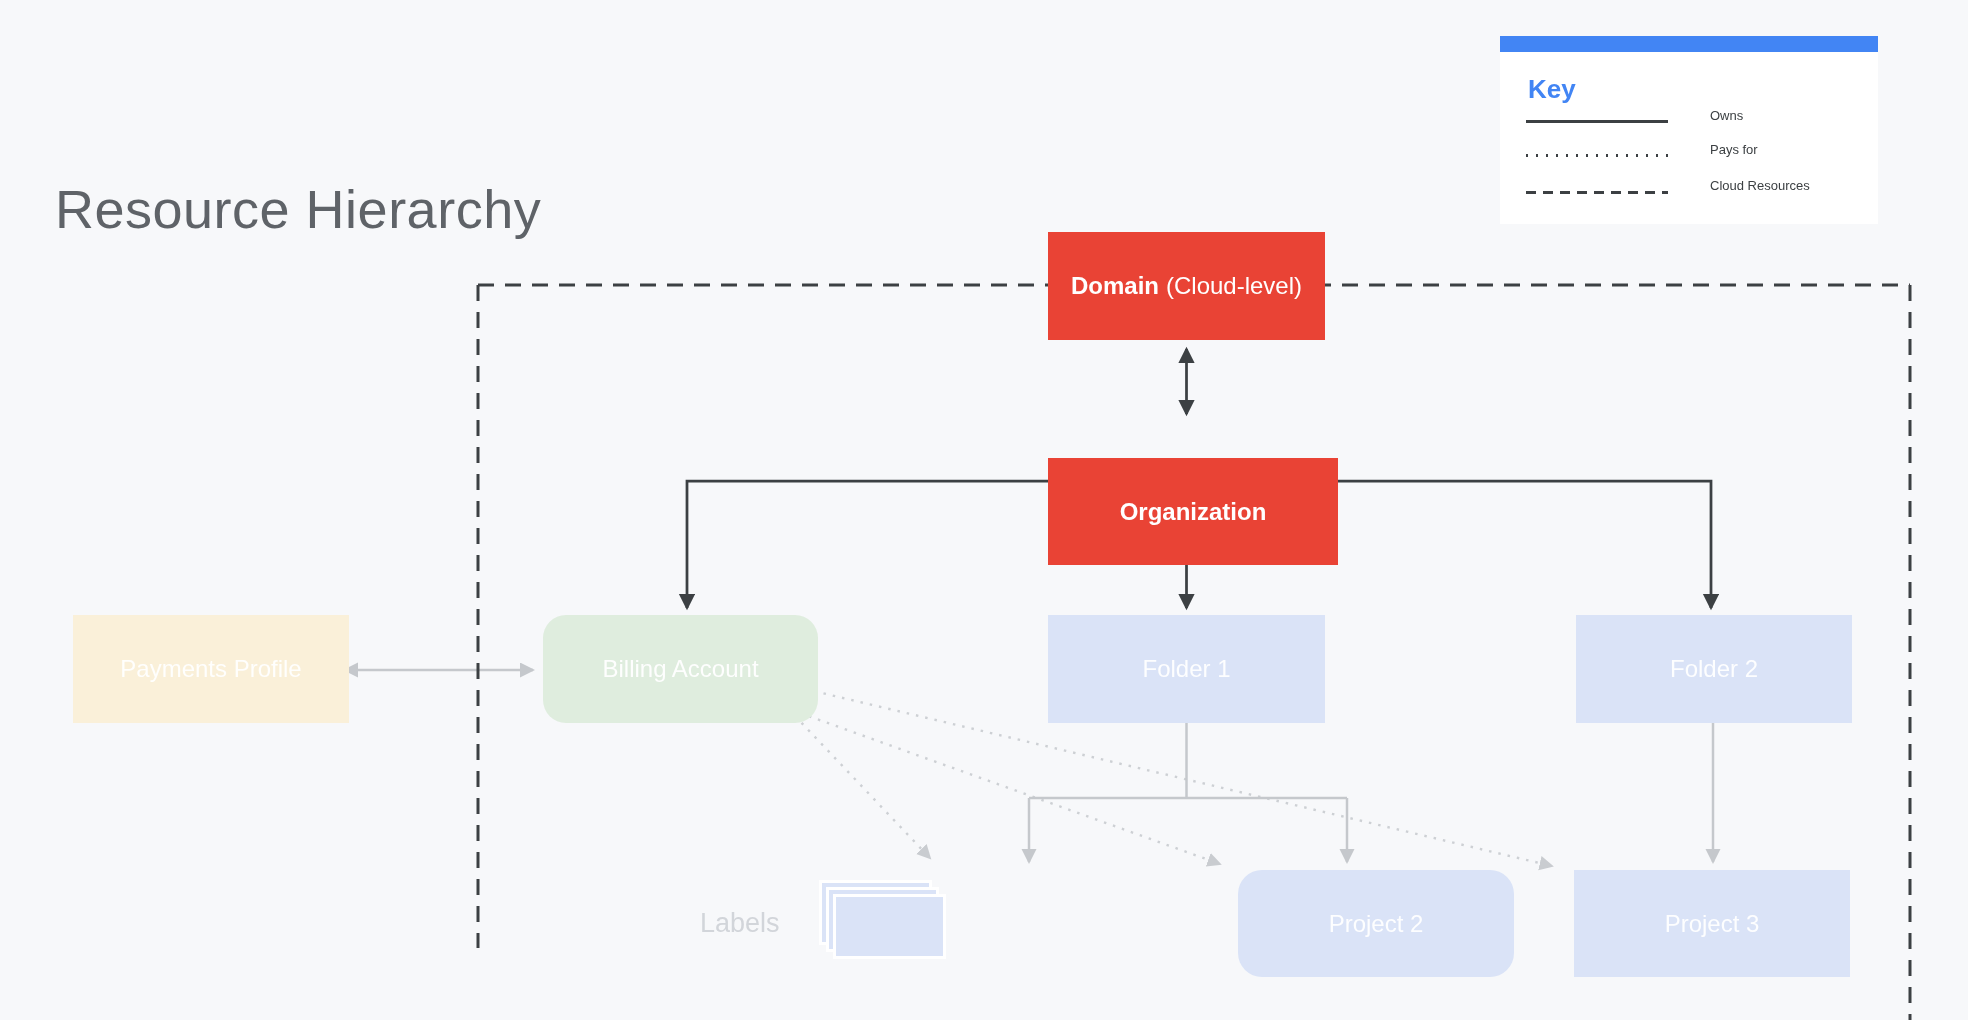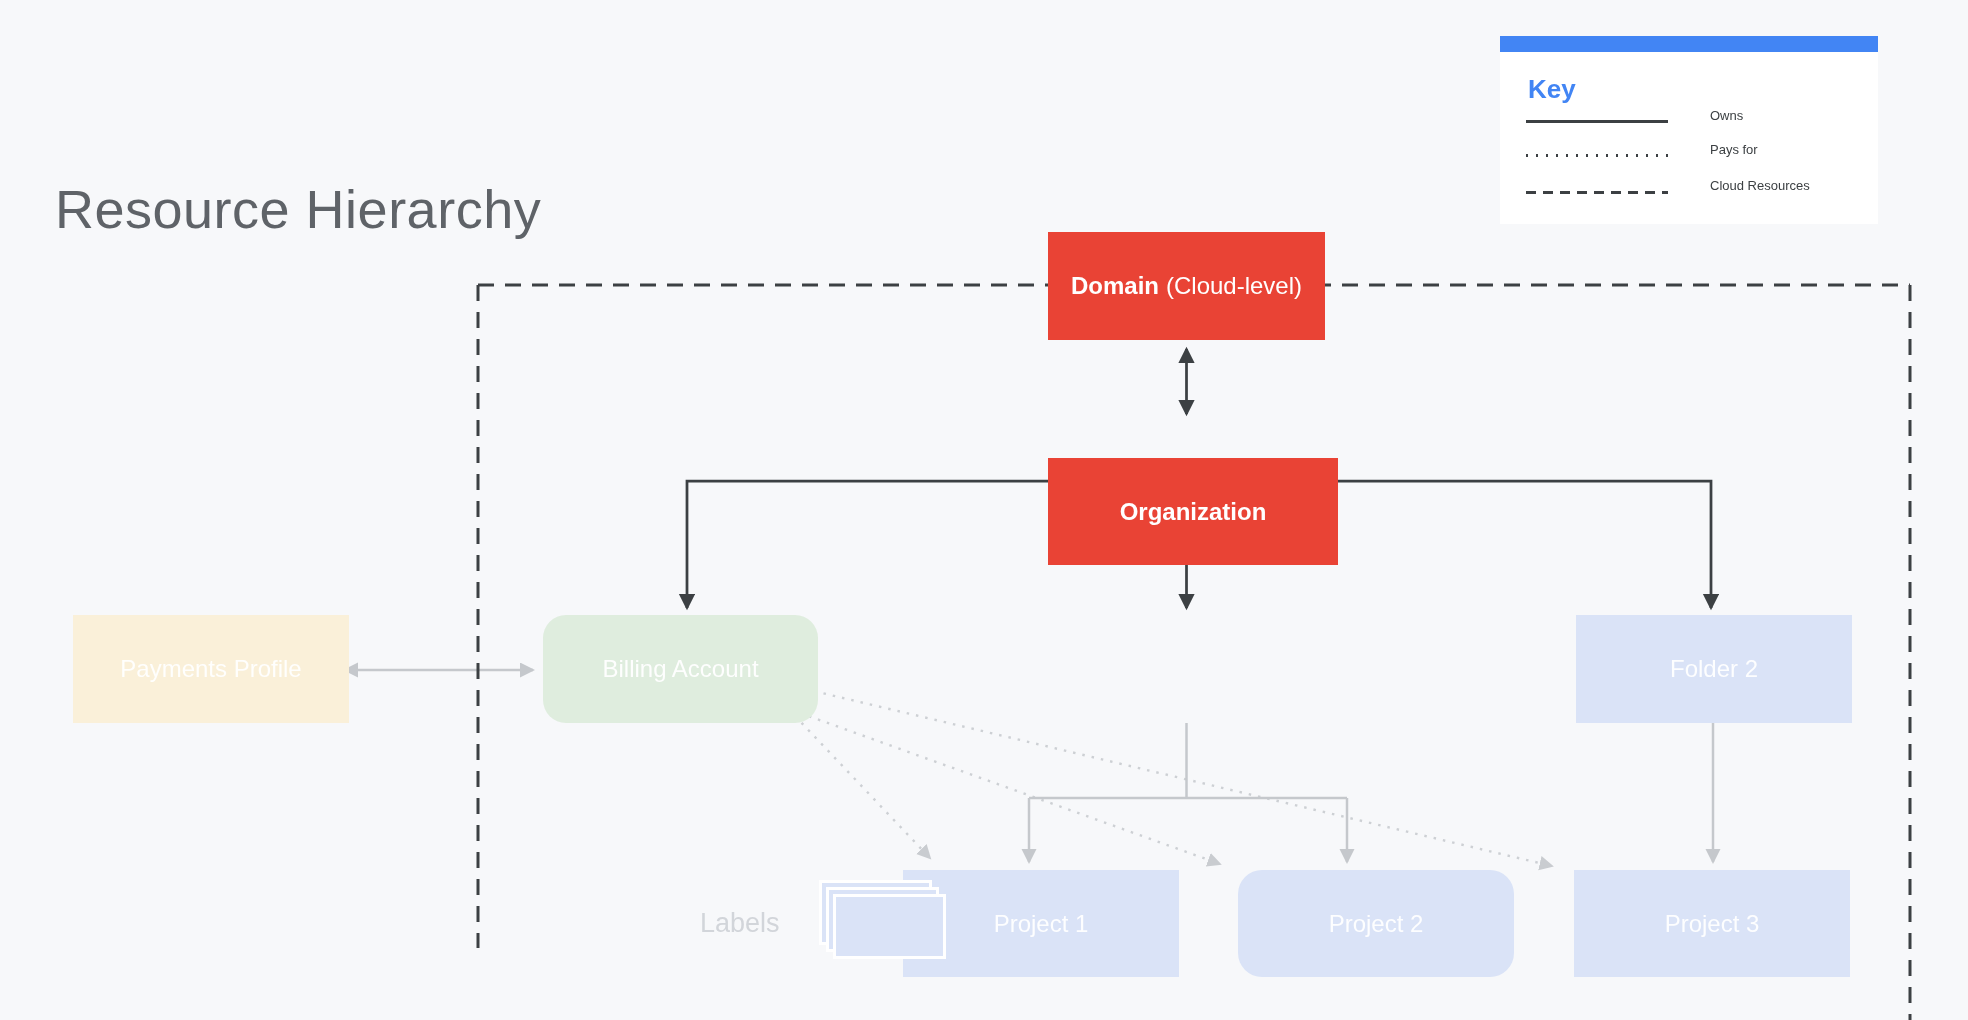--- a/index.html
+++ b/index.html
@@ -120,25 +120,25 @@
   </div>
   <div class="node red-node n-organization">
     <span>Organization</span>
   </div>
   <div class="node cream-node n-payments">
     <span>Payments Profile</span>
   </div>
   <div class="node green-node n-billing">
     <span>Billing Account</span>
   </div>
+  <div class="node blue-node n-folder1">
+    <span>Folder 1</span>
+  </div>
   <div class="node blue-node n-folder2">
     <span>Folder 2</span>
-  </div>
-  <div class="node blue-node n-project1">
-    <span>Project 1</span>
   </div>
   <div class="node blue-node n-project2">
     <span>Project 2</span>
   </div>
   <div class="node blue-node n-project3">
     <span>Project 3</span>
   </div>
 
   <div class="label-card lc-back"></div>
   <div class="label-card lc-mid"></div>

